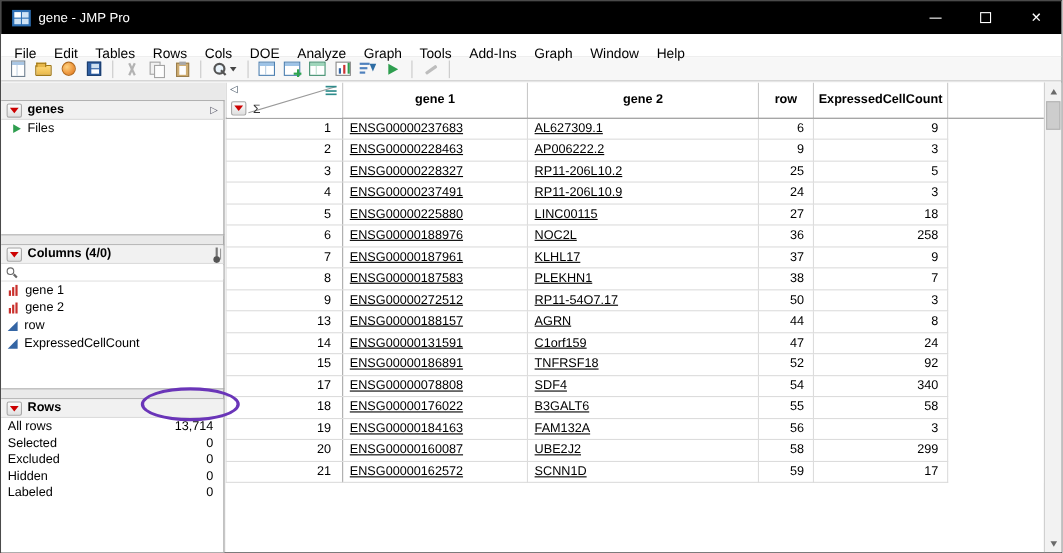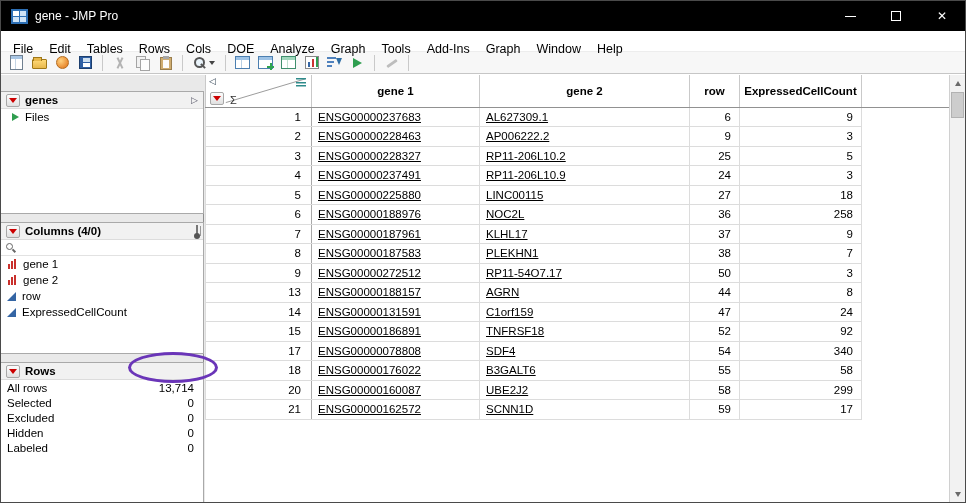--- a/index.html
+++ b/index.html
@@ -464,20 +464,28 @@
             </tr>
           <tr>
               <td class="rn">18</td>
               <td class="txt">ENSG00000176022</td>
               <td class="txt">B3GALT6</td>
               <td class="num">55</td>
               <td class="num">58</td>
               <td class="fill"></td>
             </tr>
           <tr>
+              <td class="rn">19</td>
+              <td class="txt">ENSG00000184163</td>
+              <td class="txt">FAM132A</td>
+              <td class="num">56</td>
+              <td class="num">3</td>
+              <td class="fill"></td>
+            </tr>
+          <tr>
               <td class="rn">20</td>
               <td class="txt">ENSG00000160087</td>
               <td class="txt">UBE2J2</td>
               <td class="num">58</td>
               <td class="num">299</td>
               <td class="fill"></td>
             </tr>
           <tr>
               <td class="rn">21</td>
               <td class="txt">ENSG00000162572</td>

